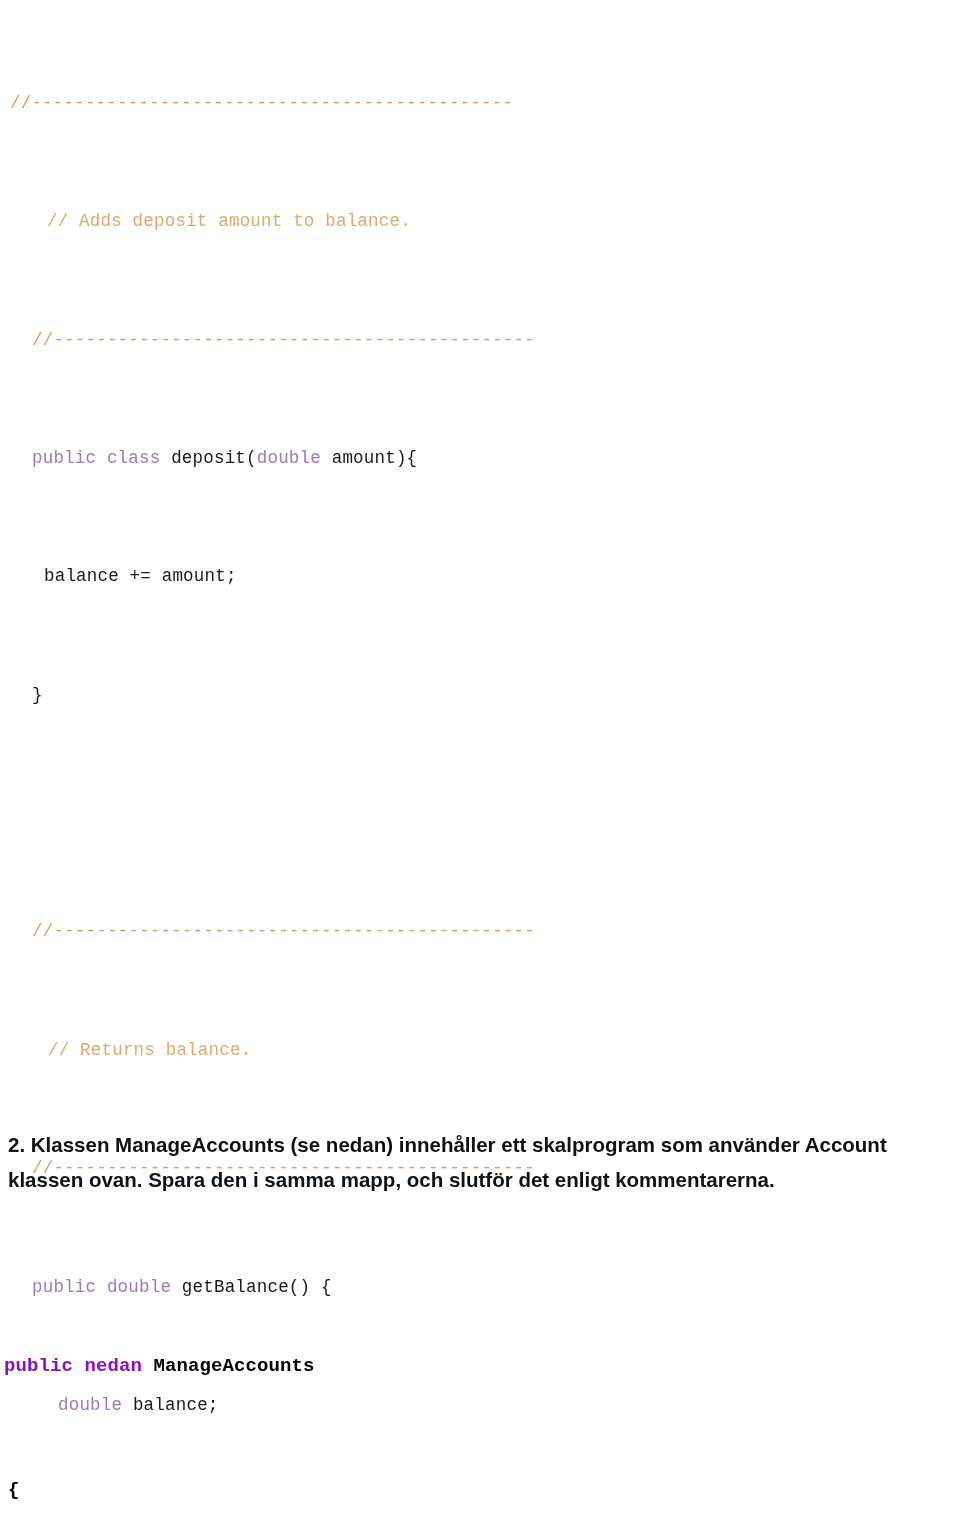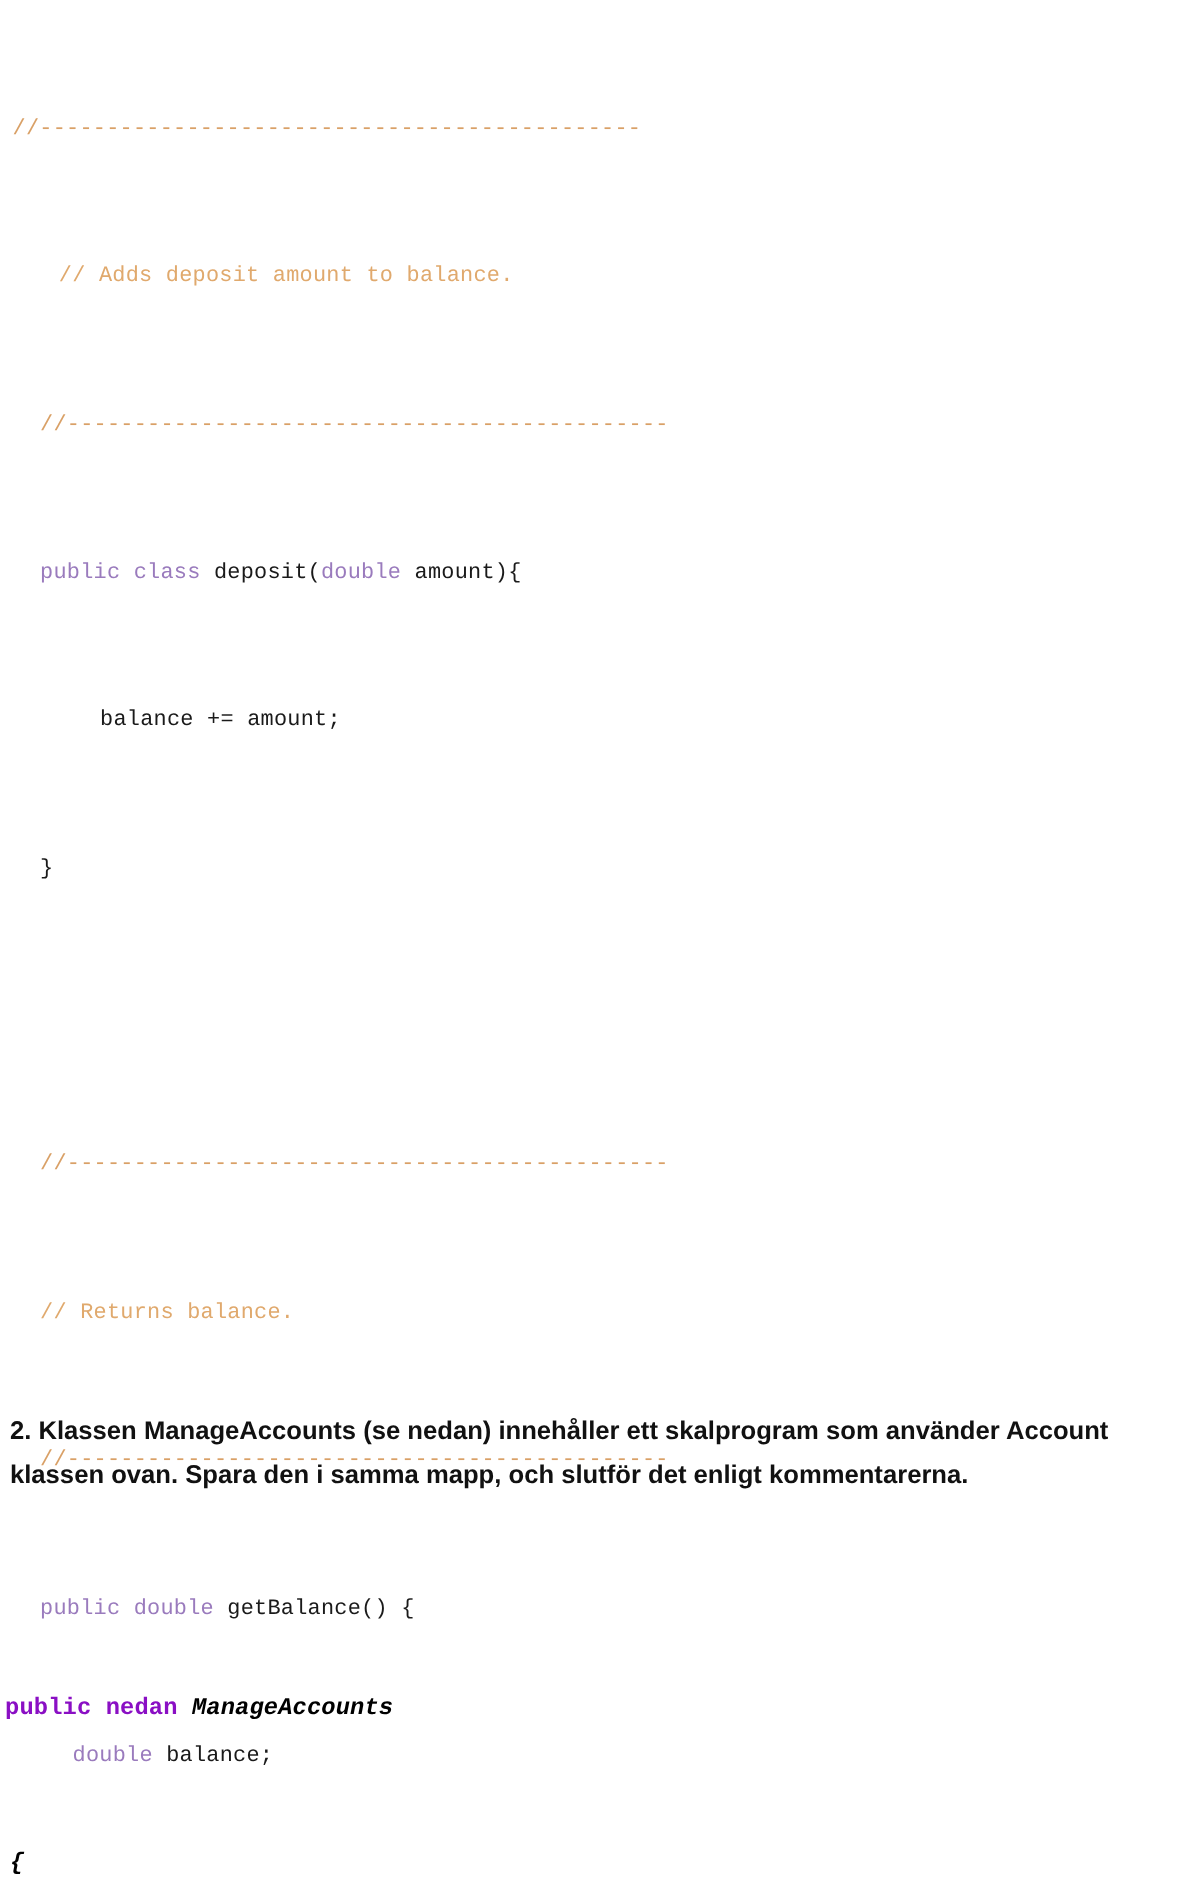--- a/index.html
+++ b/index.html
@@ -58,44 +58,44 @@
     font-size: 19px;
     font-weight: bold;
     line-height: 31px;
     white-space: pre;
     letter-spacing: 0.1px;
   }
   .code-bottom .ln { display: block; min-height: 31px; }
 
   
   .b-kw   { color: #8a0fc4; }             
-  .b-id   { color: #000000; font-style: italic; }
+  .b-id   { color: #000000; }
 </style>
 </head>
 <body>
 
 <div class="code-top">
 
   <span class="ln"><span class="c-sep" style="padding-left:10px">//---------------------------------------------</span></span>
 
   <span class="ln"><span class="c-com" style="padding-left:47px">// Adds deposit amount to balance.</span></span>
 
   <span class="ln"><span class="c-sep" style="padding-left:32px">//---------------------------------------------</span></span>
 
   <span class="ln"><span style="padding-left:32px"></span><span class="c-kw">public</span><span class="c-id"> </span><span class="c-kw">class</span><span class="c-id"> deposit(</span><span class="c-kw">double</span><span class="c-id"> amount){</span></span>
 
-  <span class="ln"><span class="c-id" style="padding-left:80px">balance += amount;</span></span>
+  <span class="ln"><span class="c-id" style="padding-left:44px">balance += amount;</span></span>
 
   <span class="ln"><span class="c-id" style="padding-left:32px">}</span></span>
 
   <span class="ln"> </span>
 
   <span class="ln"><span class="c-sep" style="padding-left:32px">//---------------------------------------------</span></span>
 
-  <span class="ln"><span class="c-com" style="padding-left:32px">// Returns balance.</span></span>
+  <span class="ln"><span class="c-com" style="padding-left:48px">// Returns balance.</span></span>
 
   <span class="ln"><span class="c-sep" style="padding-left:32px">//---------------------------------------------</span></span>
 
   <span class="ln"><span style="padding-left:32px"></span><span class="c-kw">public</span><span class="c-id"> </span><span class="c-kw">double</span><span class="c-id"> getBalance() {</span></span>
 
   <span class="ln"><span style="padding-left:58px"></span><span class="c-kw">double</span><span class="c-id"> balance;</span></span>
 
   <span class="ln"></span>
 
   

